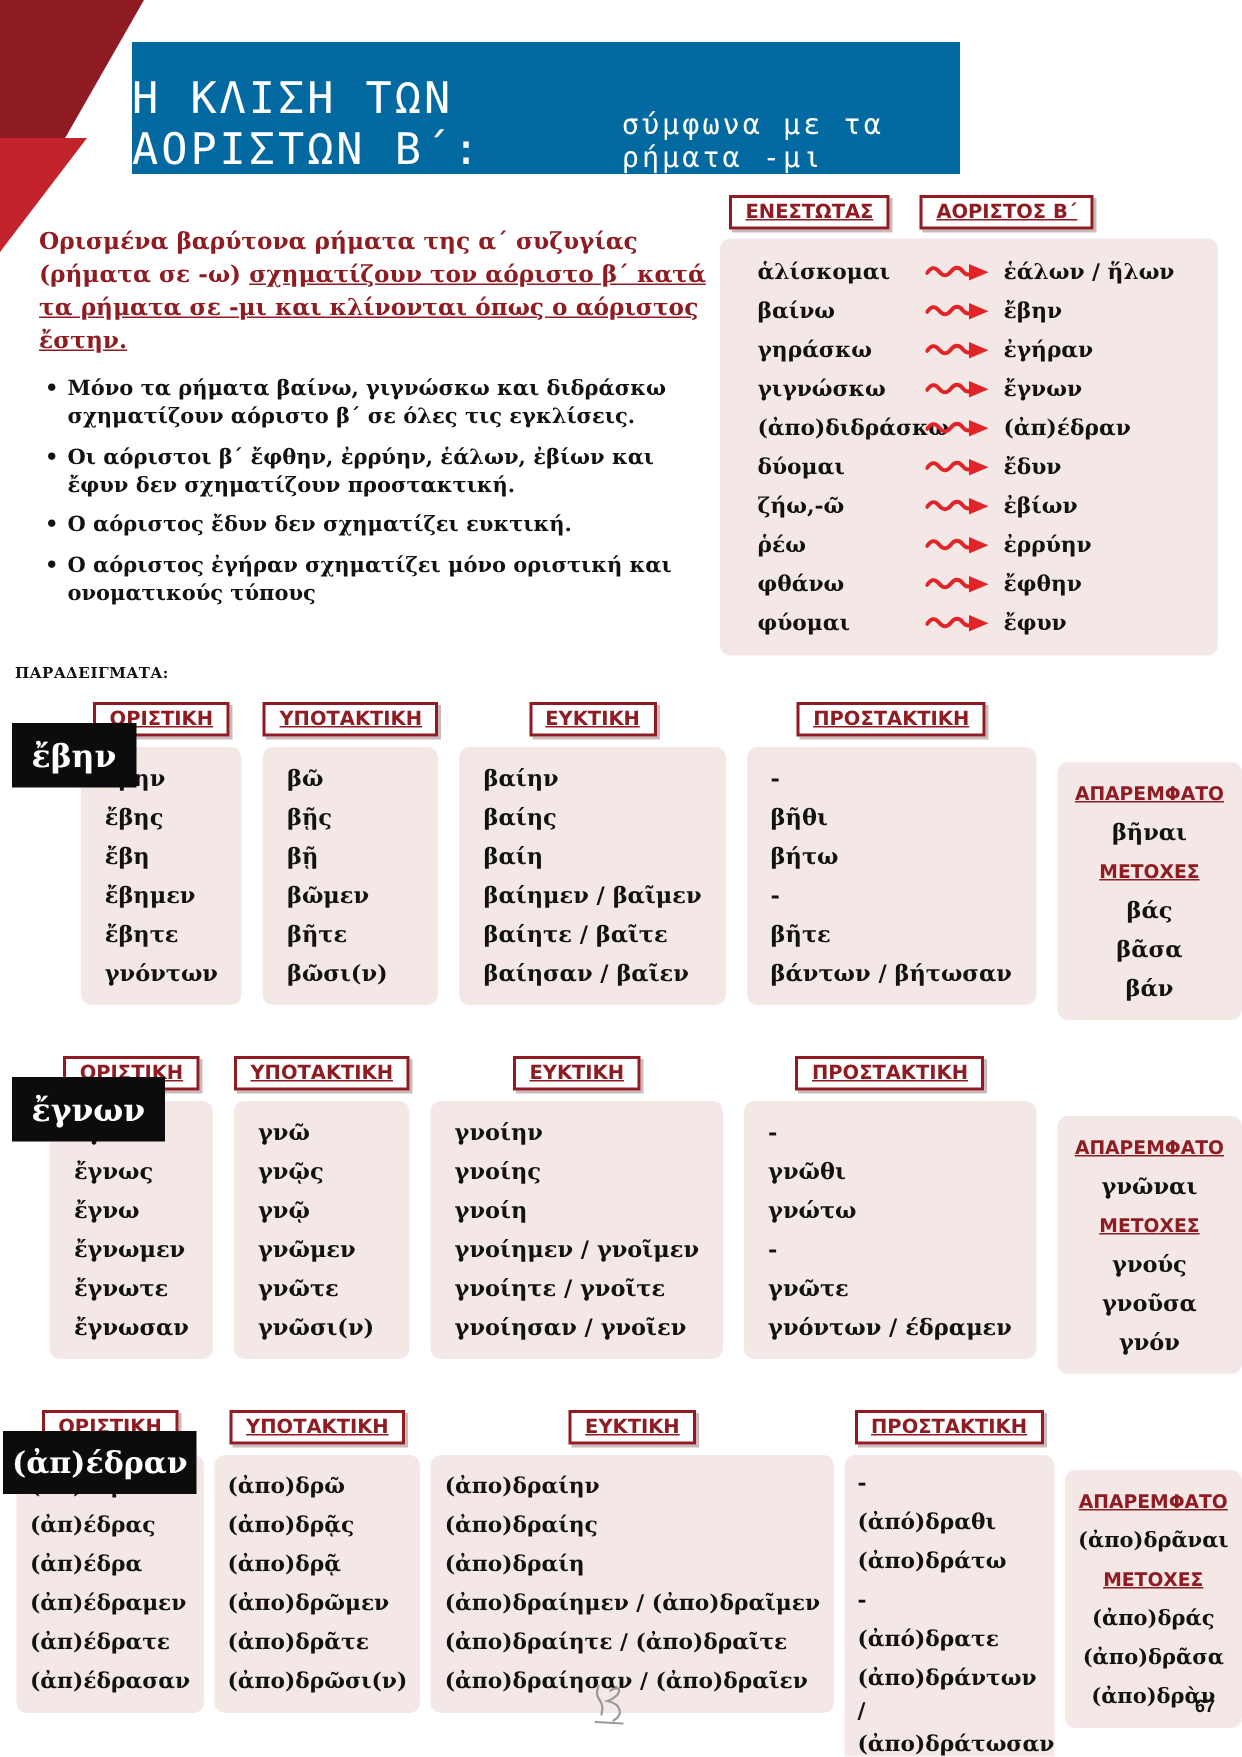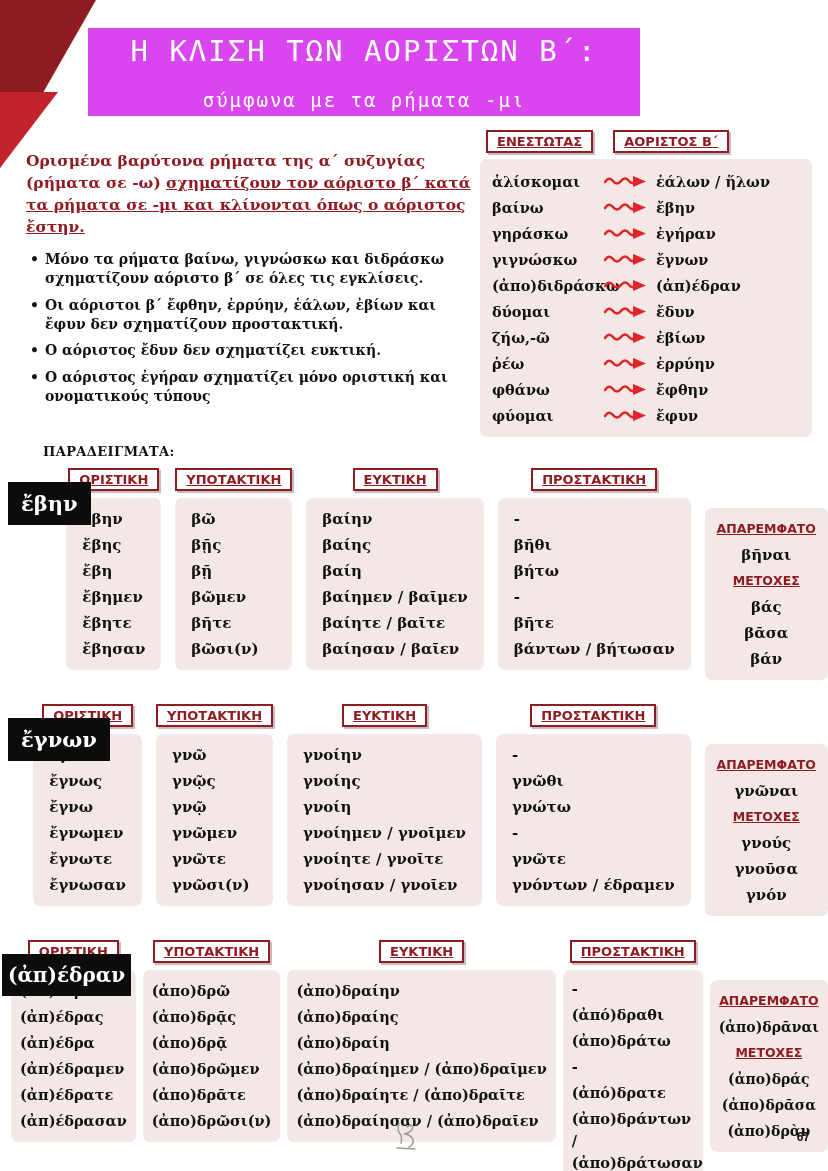--- a/index.html
+++ b/index.html
@@ -14,48 +14,48 @@
     width:828px;height:1171px;position:relative;background:#ffffff;
     font-family:"DejaVu Serif","Liberation Serif",serif;color:var(--ink);
     overflow:hidden;
   }
   
   .corner-a{position:absolute;left:0;top:0;width:96px;height:168px;background:#8e1c22;
     clip-path:polygon(0 0,100% 0,0 100%);}
   .corner-b{position:absolute;left:0;top:92px;width:58px;height:76px;background:#c3242b;
     clip-path:polygon(0 0,100% 0,0 100%);}
   
-  .banner{position:absolute;left:88px;top:28px;width:552px;height:88px;background:#d946ef;
-    color:#fff;display:flex;flex-direction:column;align-items:center;justify-content:center;
+  .banner{position:absolute;left:88px;top:28px;width:552px;height:88px;background:#0369a1;
+    color:#fff;display:flex;flex-direction:row;align-items:flex-end;justify-content:center;
     font-family:"DejaVu Sans Mono",monospace;}
   .banner .l1{font-size:29px;letter-spacing:2px;}
   .banner .l2{font-size:19px;letter-spacing:2px;margin-top:21px;}
   
   .intro{position:absolute;left:26px;top:150px;width:452px;}
   .lead{margin:0;color:var(--maroon);font-weight:bold;font-size:15.5px;line-height:1.42;}
   .lead .u{text-decoration:underline;}
   .bullets{margin-top:12px;padding-left:4px;}
   .bullet{position:relative;padding-left:15px;font-weight:bold;font-size:14px;line-height:1.38;
     color:var(--ink);margin-bottom:7px;}
   .bullet::before{content:"•";position:absolute;left:0;top:0;}
   
   .pairs{position:absolute;left:480px;top:130px;width:332px;}
   .pairs-headers{display:flex;margin-bottom:6px;}
   .hbox{display:inline-block;border:2px solid var(--maroon);background:#fff;color:var(--maroon);
     font-family:"DejaVu Sans","Liberation Sans",sans-serif;font-weight:bold;font-size:13px;
     padding:2px 9px;text-decoration:underline;white-space:nowrap;
     box-shadow:2px 2px 0 rgba(60,8,10,.28);}
   .pairs-headers .hbox:first-child{margin-left:6px;}
   .pairs-headers .hbox:last-child{margin-left:20px;}
-  .pairs-panel{background:var(--panel);border-radius:7px;padding:9px 12px;}
+  .pairs-panel{background:var(--panel);border-radius:7px;padding:9px 25px;}
   .pair-row{display:flex;align-items:center;height:26px;font-weight:bold;font-size:14.5px;}
   .pair-row .present{width:112px;flex:0 0 auto;}
   .pair-row .sq{width:44px;height:14px;flex:0 0 auto;margin-right:8px;}
   
-  .examples{position:absolute;left:10px;top:444px;font-weight:bold;font-size:13px;letter-spacing:.4px;margin-left:33px;}
+  .examples{position:absolute;left:10px;top:444px;font-weight:bold;font-size:10px;letter-spacing:.4px;}
   
   .tables{position:absolute;left:0;top:468px;width:828px;}
   .tblock{position:relative;margin-bottom:24px;}
   .verb-box{position:absolute;left:8px;top:14px;background:#0c0c0c;color:#fff;font-weight:bold;
     font-size:21px;padding:9px 13px;white-space:nowrap;}
   .cols{display:flex;gap:14px;margin-left:106px;align-items:flex-start;justify-content:flex-end;}
   .mood-col{display:flex;flex-direction:column;}
   .mood-col .hbox{align-self:center;}
   .panel{background:var(--panel);border-radius:7px;padding:8px 16px;margin-top:7px;}
   .cell{font-weight:bold;font-size:15px;line-height:26px;white-space:nowrap;color:var(--ink);}
@@ -192,21 +192,21 @@
     <div class="verb-box">ἔβην</div>
     <div class="cols">
       <div class="mood-col">
         <div class="hbox">ΟΡΙΣΤΙΚΗ</div>
         <div class="panel">
             <div class="cell">ἔβην</div>
             <div class="cell">ἔβης</div>
             <div class="cell">ἔβη</div>
             <div class="cell">ἔβημεν</div>
             <div class="cell">ἔβητε</div>
-            <div class="cell">ἔβησαν</div>
+            <div class="cell">γνόντων</div>
           </div>
       </div>
       <div class="mood-col">
         <div class="hbox">ΥΠΟΤΑΚΤΙΚΗ</div>
         <div class="panel">
             <div class="cell">βῶ</div>
             <div class="cell">βῇς</div>
             <div class="cell">βῇ</div>
             <div class="cell">βῶμεν</div>
             <div class="cell">βῆτε</div>

